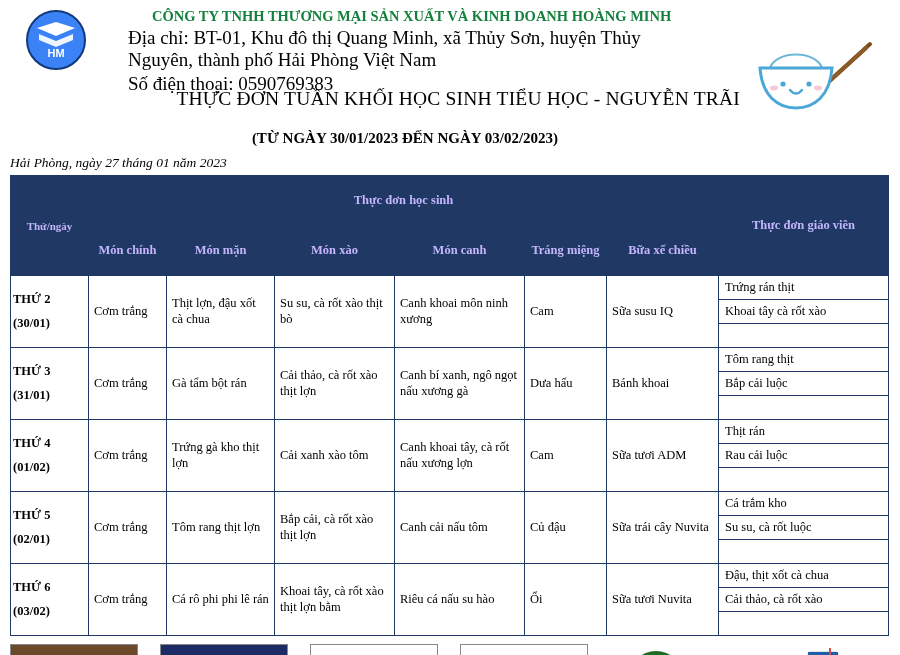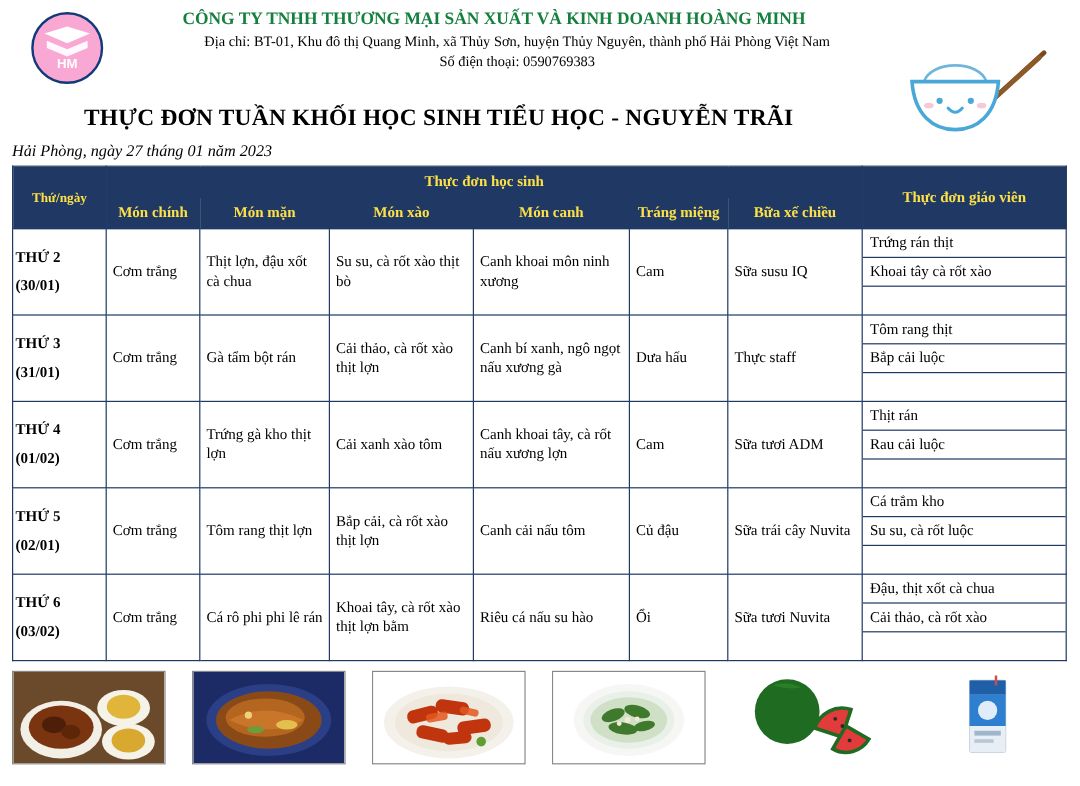--- a/index.html
+++ b/index.html
@@ -12,53 +12,53 @@
     overflow: hidden;
     position: relative;
   }
   .page { width:900px; height:655px; position:relative; padding: 6px 10px; }
 
   
   .header { display:flex; align-items:flex-start; gap:10px; height:118px; }
   .logo-box { width:92px; flex:0 0 92px; display:flex; flex-direction:column; align-items:center; padding-top:4px; }
   .logo-circle {
     width:60px; height:60px; border-radius:50%;
-    background: #f9a8d4;
+    background: #3b82f6;
     display:flex; align-items:center; justify-content:center;
     position:relative;
     border:2px solid #12397a;
   }
   .logo-circle svg { display:block; }
   .logo-text { color:#1a4fa0; font-weight:bold; font-size:13px; letter-spacing:0.5px; margin-top:3px; }
 
   .company { flex:1 1 auto; padding-top:2px; }
   .company .cname { font-weight:bold; font-size:14.5px; color:#15803d; margin-left:40px; }
-  .company .cline { font-size:12px; margin-top:2px; margin-left:40px;text-align:center; }
+  .company .cline { font-size:19px; margin-top:2px; margin-left:16px; }
 
   .bowl-box { width:170px; flex:0 0 170px; display:flex; justify-content:center; align-items:flex-start; padding-top:16px; }
 
   
   .title-main {
-    text-align:left; font-weight:bold; font-size:19.5px; letter-spacing:0.2px;
+    text-align:right; font-weight:normal; font-size:19.5px; letter-spacing:0.2px;
     margin-top:-36px; padding-left:60px; padding-right:150px;
   }
   .title-sub {
     text-align:center; font-weight:bold; font-size:15px; margin-top:20px;
     padding-left:60px; padding-right:150px;
   }
   .place-date {
     text-align:left; font-style:italic; font-size:13.5px; margin-top:8px; padding-right:36px;
   }
 
   
   table.menu { border-collapse:collapse; width:878px; margin-top:4px; table-layout:fixed; }
   table.menu th, table.menu td { border:1px solid #1f3864; }
   .hdr-top th, .hdr-bot th {
-    background:#1f3864; color:#fde047; font-weight:bold; font-size:12.5px;
-    text-align:center; padding:5px 2px; vertical-align:middle;
+    background:#1f3864; color:#c4b5fd; font-weight:bold; font-size:12.5px;
+    text-align:center; padding:17px 2px; vertical-align:middle;
   }
   .hdr-top .t-day { font-size:11px; }
   td.daycell {
     text-align:left; font-weight:bold; font-size:12.5px; color:#000;
     padding:4px 2px; vertical-align:middle; line-height:1.9;
   }
   td.cell {
     font-size:12.5px; padding:5px 5px; vertical-align:middle; line-height:1.25; color:#000;
   }
   td.teacher { padding:0; vertical-align:top; }
@@ -111,20 +111,21 @@
         <circle cx="79" cy="62" r="2.6" fill="#4aa8d8"></circle>
         <path d="M60 68 q6 7 12 0" fill="none" stroke="#4aa8d8" stroke-width="2.4" stroke-linecap="round"></path>
 
         <ellipse cx="44" cy="66" rx="4" ry="2.4" fill="#f7c9d6"></ellipse>
         <ellipse cx="88" cy="66" rx="4" ry="2.4" fill="#f7c9d6"></ellipse>
       </svg>
     </div>
   </div>
 
   <div class="title-main">THỰC ĐƠN TUẦN KHỐI HỌC SINH TIỂU HỌC - NGUYỄN TRÃI</div>
+  <div class="title-sub">(TỪ NGÀY 30/01/2023 ĐẾN NGÀY 03/02/2023)</div>
   <div class="place-date">Hải Phòng, ngày 27 tháng 01 năm 2023</div>
 
   <table class="menu">
     <colgroup>
       <col style="width:78px">
       <col style="width:78px">
       <col style="width:108px">
       <col style="width:120px">
       <col style="width:130px">
       <col style="width:82px">
@@ -169,21 +170,21 @@
       <tr>
         <td class="daycell">
           <div>THỨ 3</div>
           <div>(31/01)</div>
         </td>
         <td class="cell">Cơm trắng</td>
         <td class="cell">Gà tẩm bột rán</td>
         <td class="cell">Cải thảo, cà rốt xào thịt lợn</td>
         <td class="cell">Canh bí xanh, ngô ngọt nấu xương gà</td>
         <td class="cell">Dưa hấu</td>
-        <td class="cell">Thực staff</td>
+        <td class="cell">Bánh khoai</td>
         <td class="teacher">
           <div class="tline">Tôm rang thịt</div>
           <div class="tline">Bắp cải luộc</div>
           <div class="tline blank">&nbsp;</div>
         </td>
       </tr>
 
       <tr>
         <td class="daycell">
           <div>THỨ 4</div>

